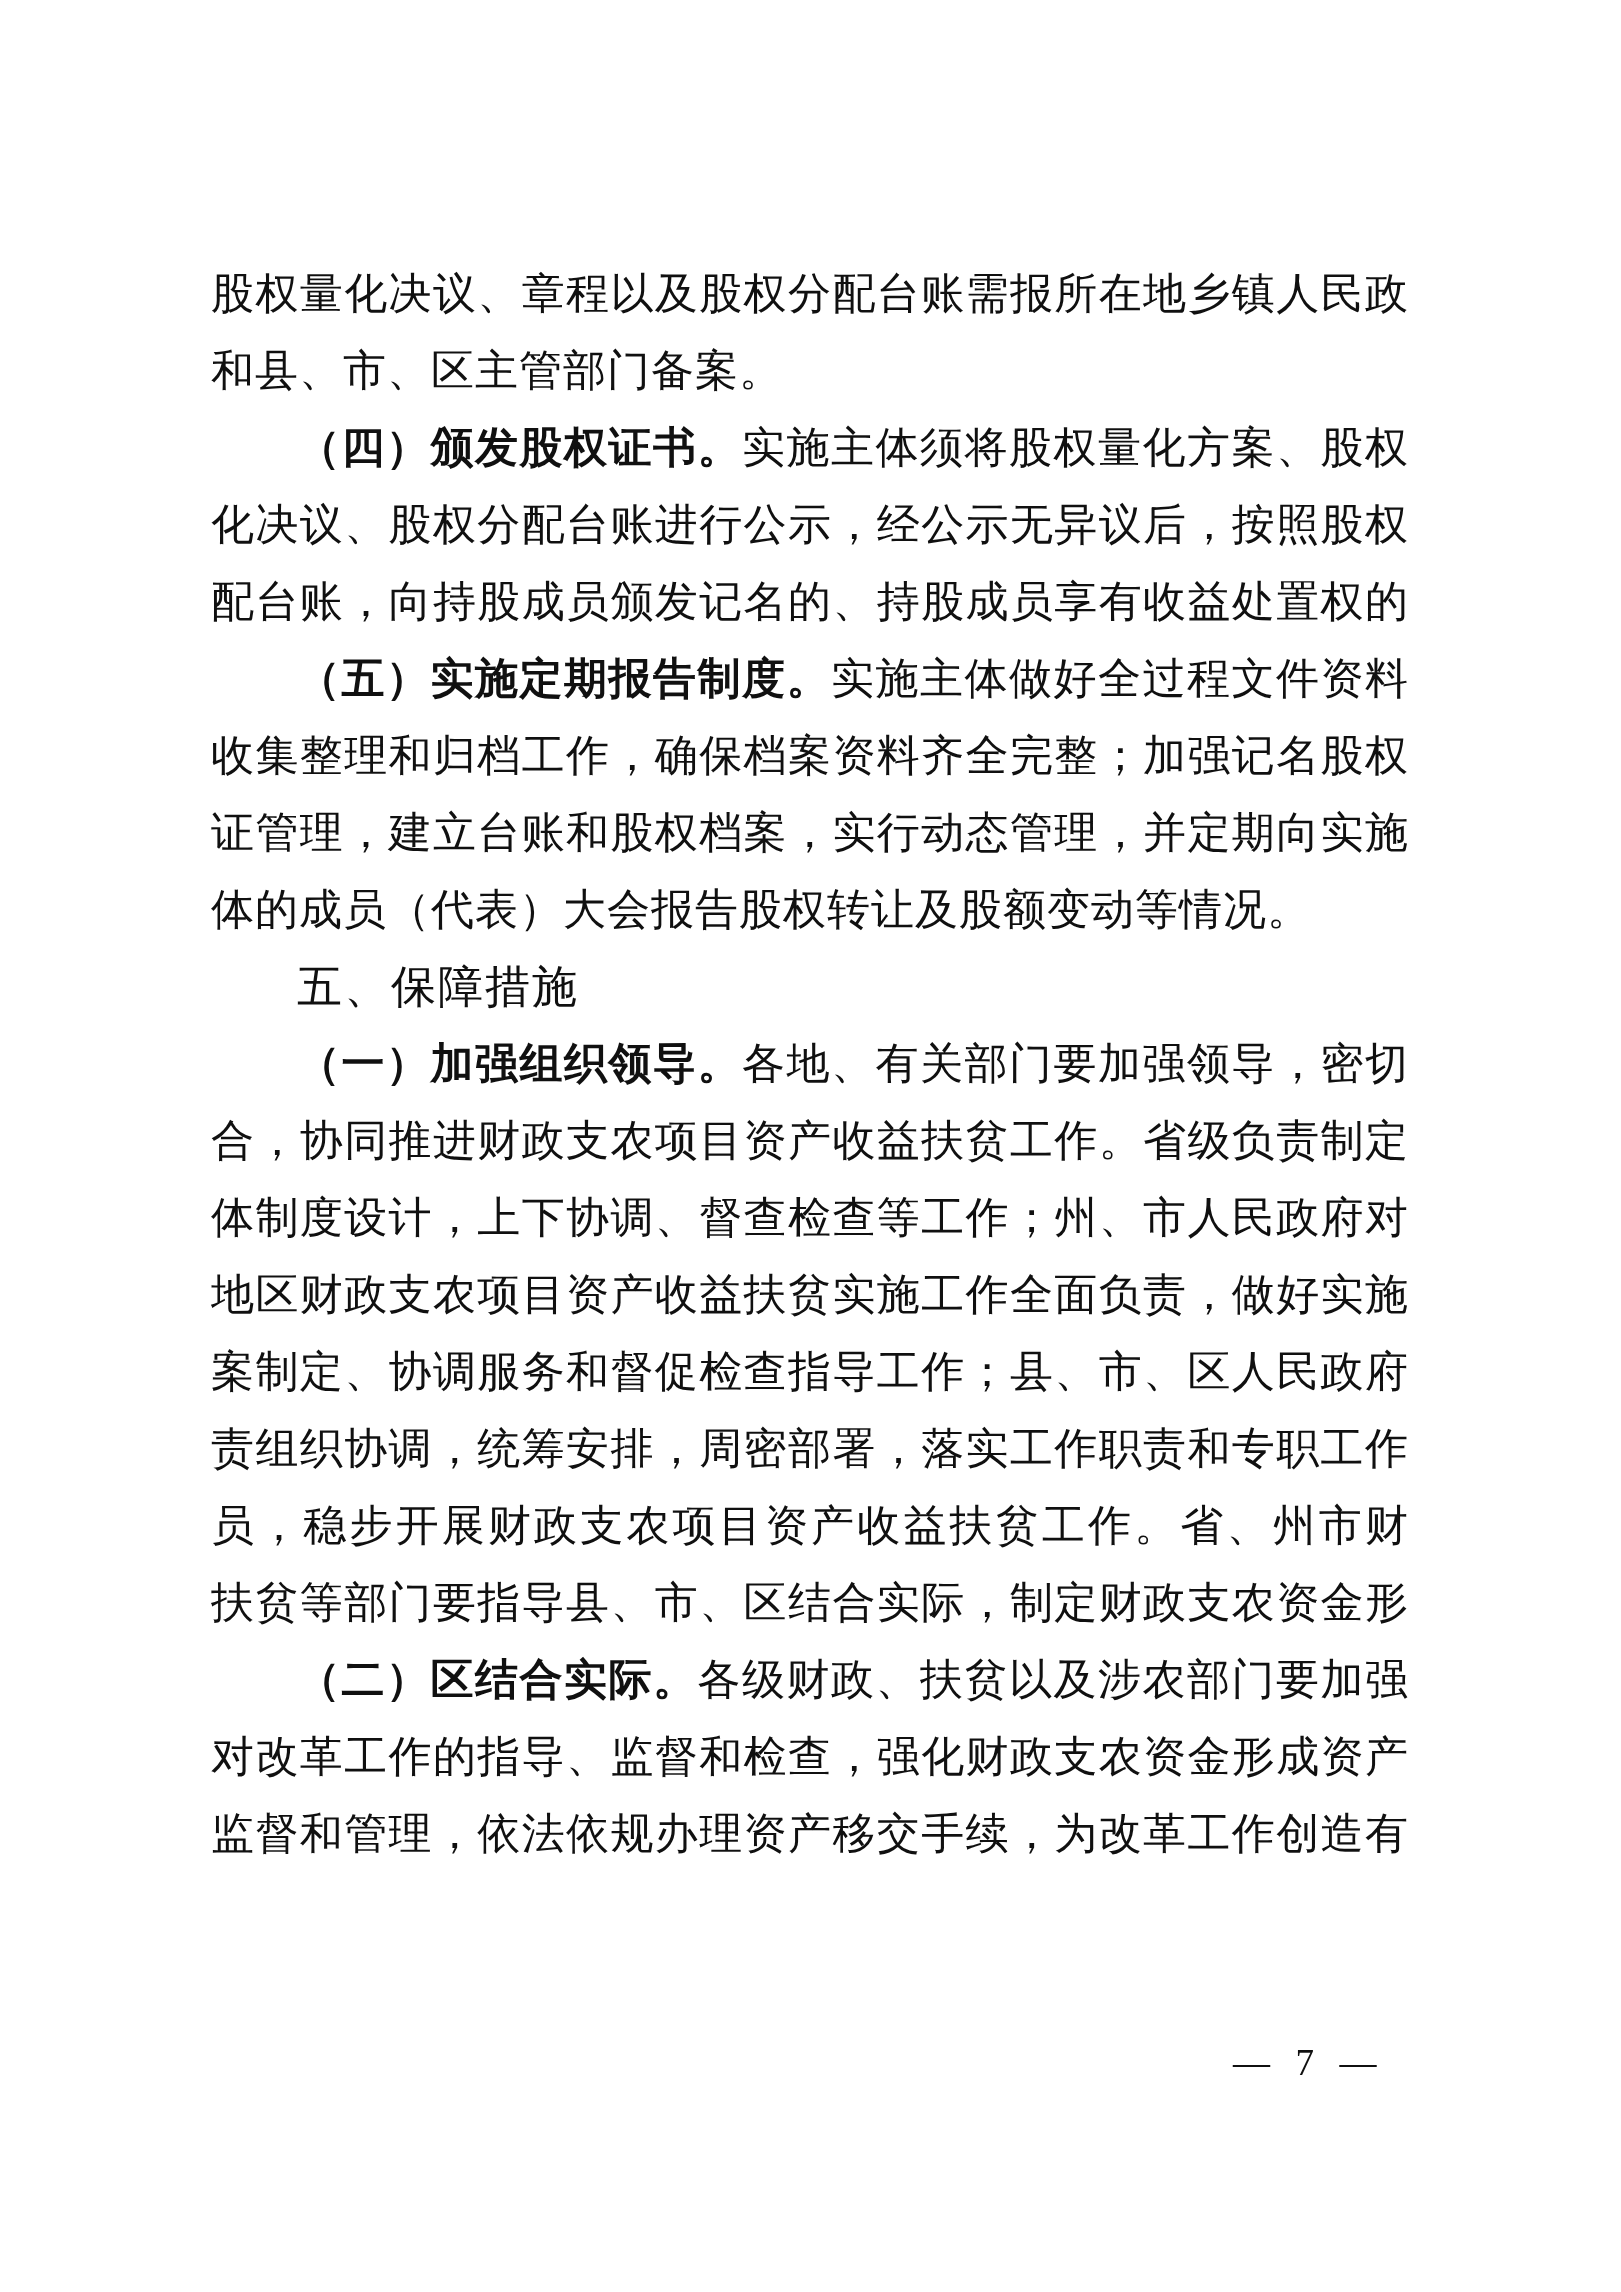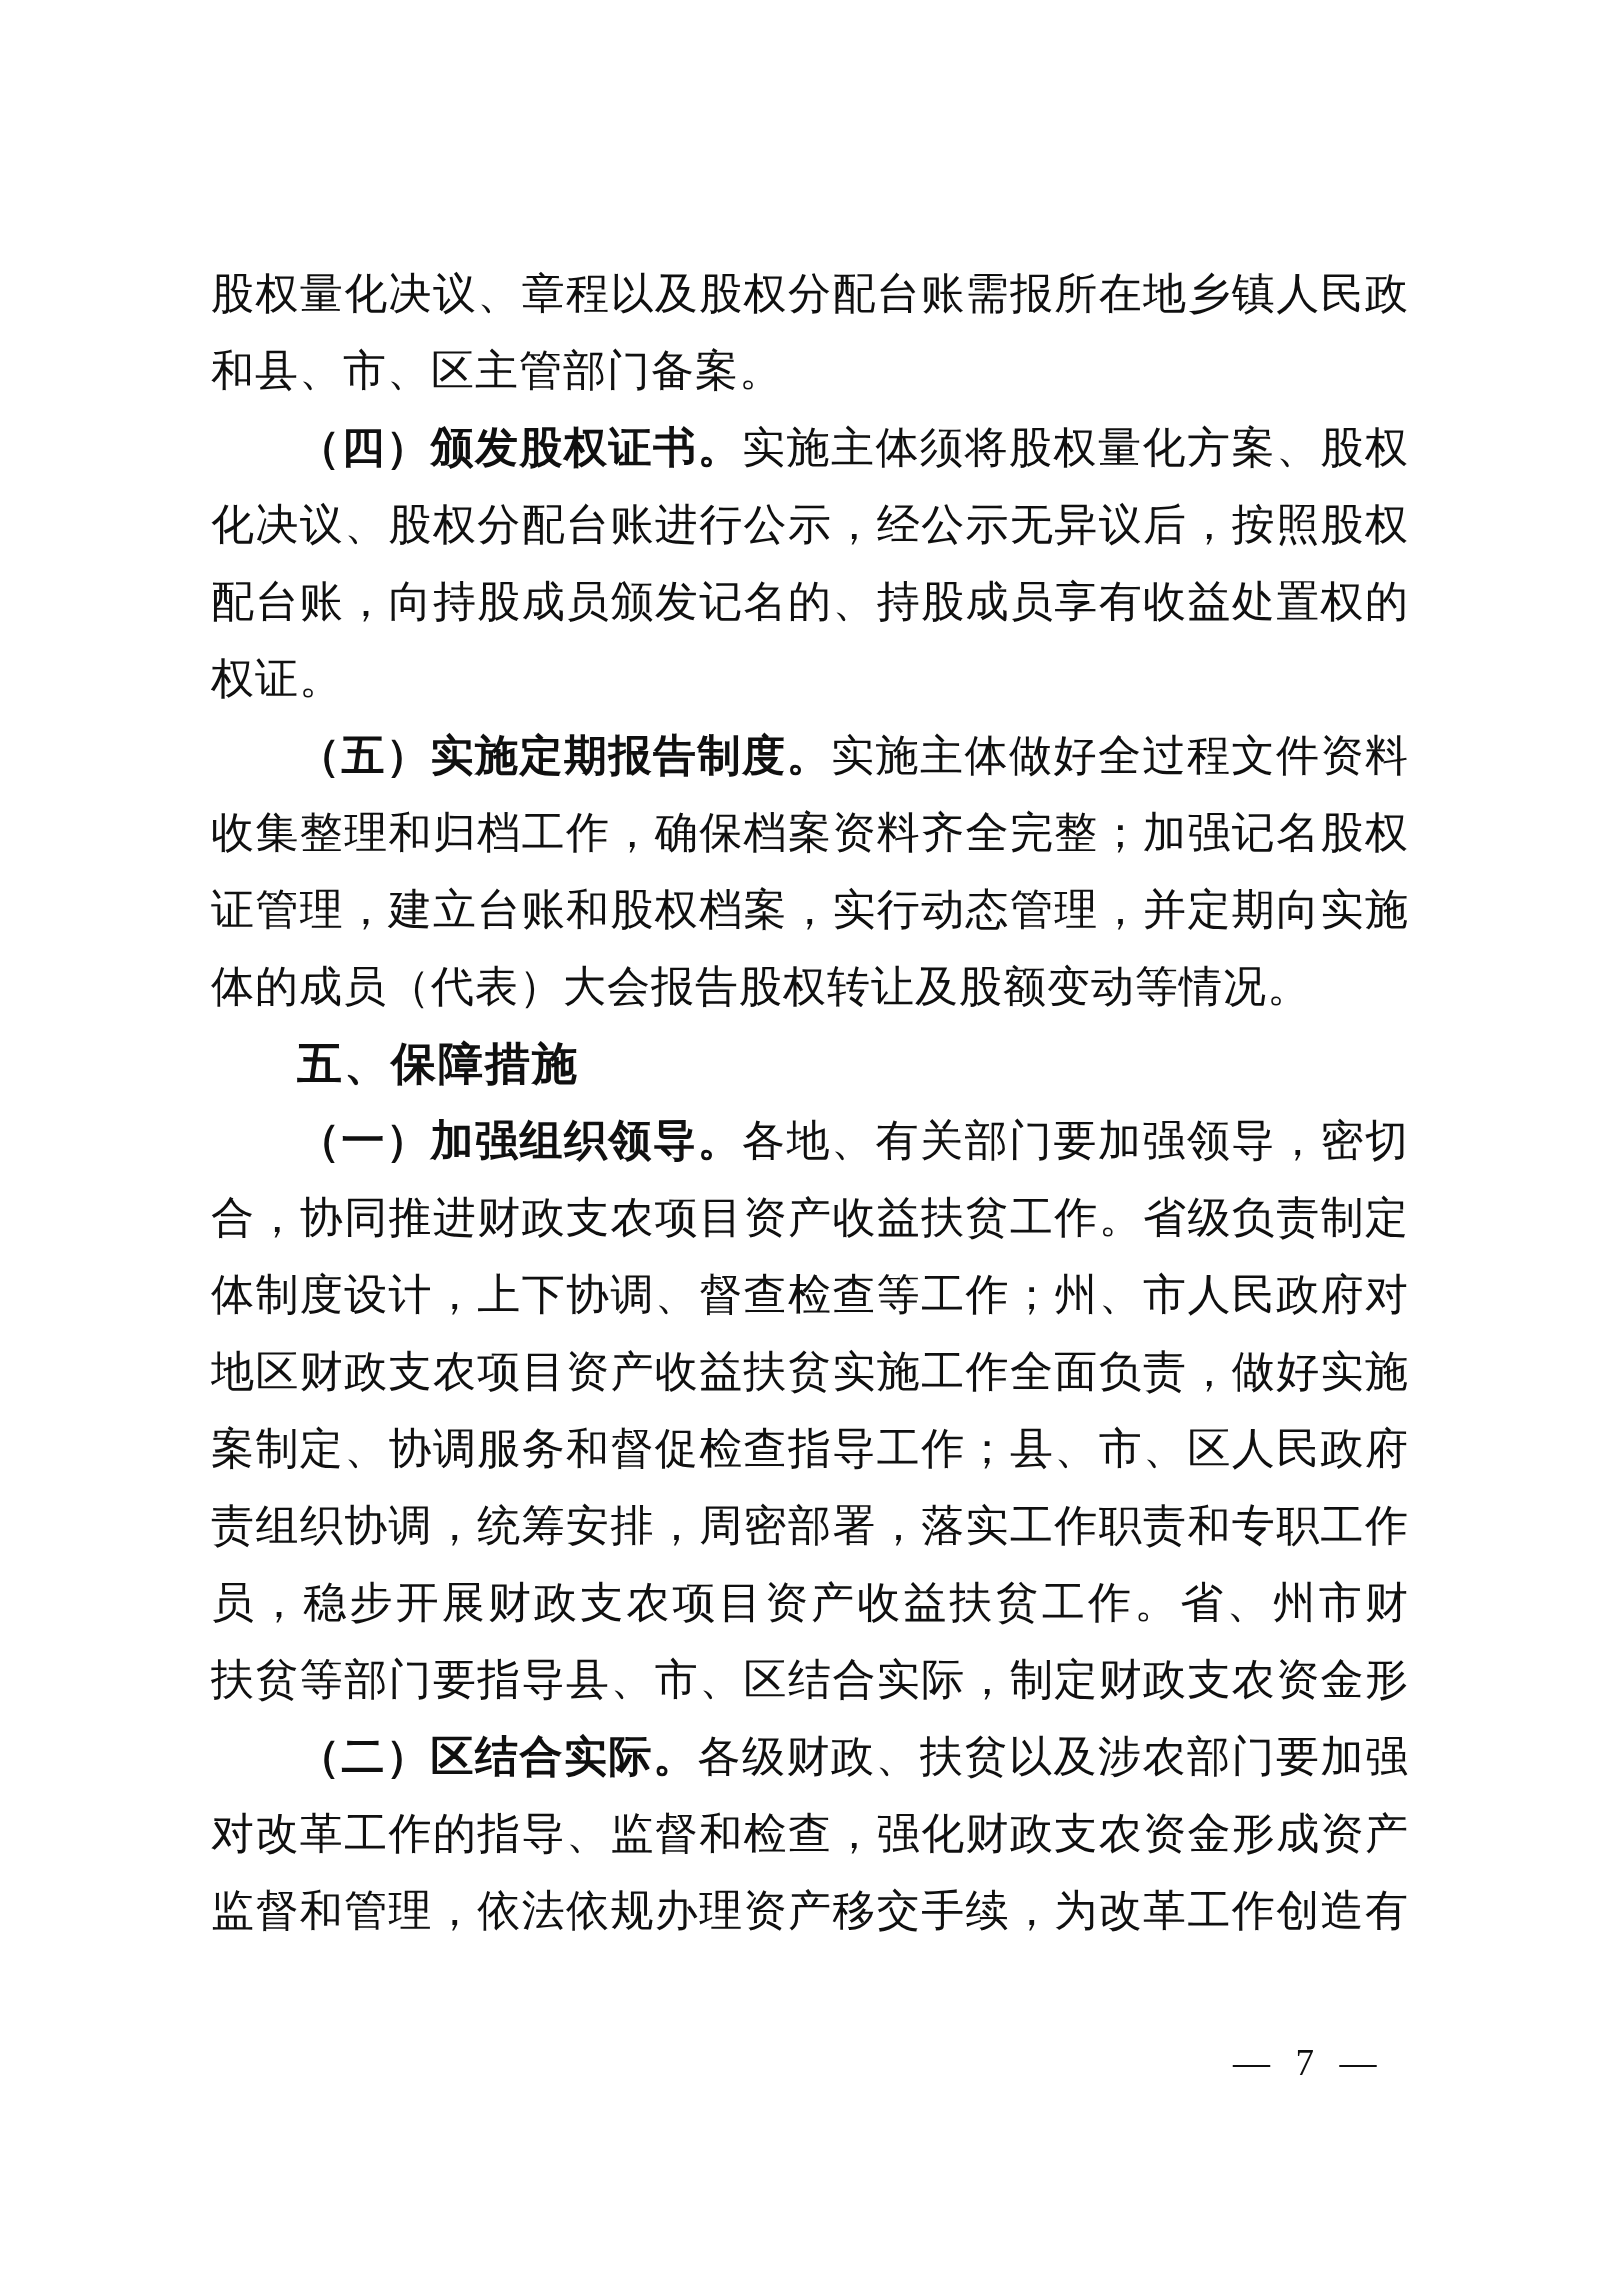--- a/index.html
+++ b/index.html
@@ -36,21 +36,21 @@
   }
   .line.indent {
     box-sizing: border-box;
     padding-left: 86px;
   }
   .subsection-title {
     font-weight: 700;
   }
   .section-heading {
     font-family: "Liberation Sans", "DejaVu Sans", sans-serif;
-    font-weight: 700;
+    font-weight: 400;
     font-size: 45px;
     letter-spacing: 2px;
   }
   .footer {
     position: absolute;
     left: 1233px;
     top: 2042px;
     height: 41px;
     display: inline-flex;
     align-items: center;
@@ -66,21 +66,20 @@
 </head>
 <body>
 
 <div class="page">
   <div class="content" id="content">
       <div class="line j"><span>股权量化决议、章程以及股权分配台账需报所在地乡镇人民政府</span></div>
       <div class="line"><span>和县、市、区主管部门备案。</span></div>
       <div class="line j indent"><span class="subsection-title">（四）颁发股权证书。</span><span>实施主体须将股权量化方案、股权量</span></div>
       <div class="line j"><span>化决议、股权分配台账进行公示，经公示无异议后，按照股权分</span></div>
       <div class="line j"><span>配台账，向持股成员颁发记名的、持股成员享有收益处置权的股</span></div>
-      <div class="line"><span>权证。</span></div>
       <div class="line j indent"><span class="subsection-title">（五）实施定期报告制度。</span><span>实施主体做好全过程文件资料的</span></div>
       <div class="line j"><span>收集整理和归档工作，确保档案资料齐全完整；加强记名股权凭</span></div>
       <div class="line j"><span>证管理，建立台账和股权档案，实行动态管理，并定期向实施主</span></div>
       <div class="line"><span>体的成员（代表）大会报告股权转让及股额变动等情况。</span></div>
       <div class="line indent"><span class="section-heading">五、保障措施</span></div>
       <div class="line j indent"><span class="subsection-title">（一）加强组织领导。</span><span>各地、有关部门要加强领导，密切配</span></div>
       <div class="line j"><span>合，协同推进财政支农项目资产收益扶贫工作。省级负责制定总</span></div>
       <div class="line j"><span>体制度设计，上下协调、督查检查等工作；州、市人民政府对本</span></div>
       <div class="line j"><span>地区财政支农项目资产收益扶贫实施工作全面负责，做好实施方</span></div>
       <div class="line j"><span>案制定、协调服务和督促检查指导工作；县、市、区人民政府负</span></div>

